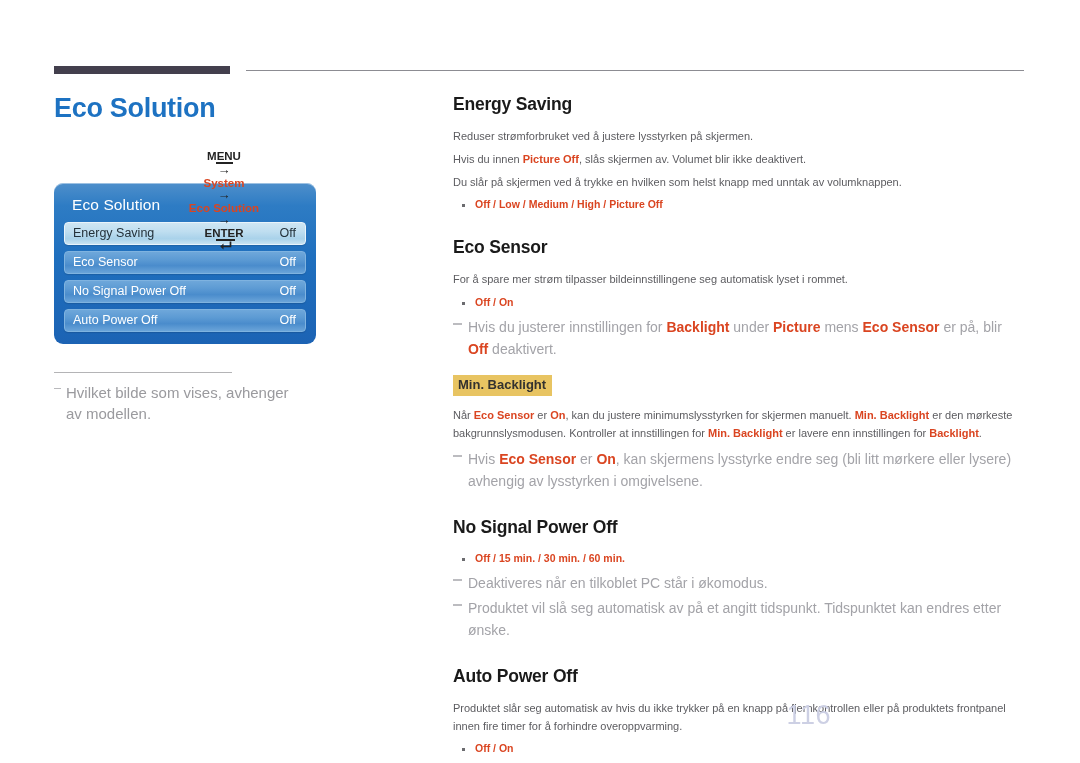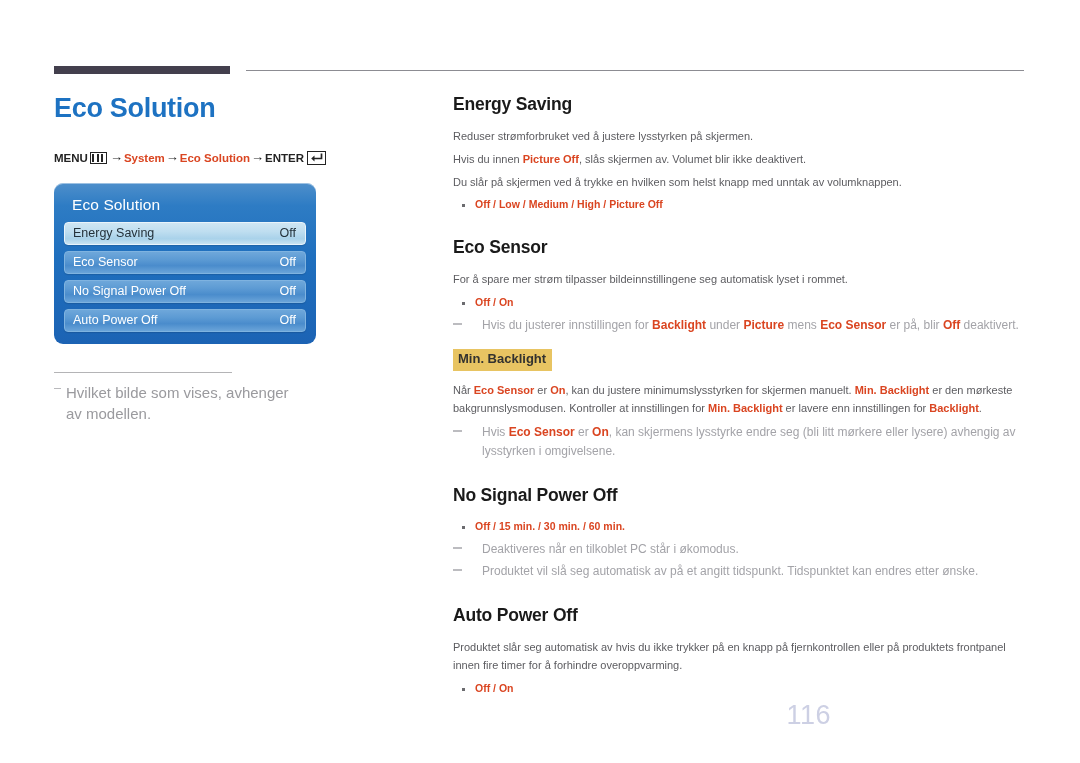--- a/index.html
+++ b/index.html
@@ -72,20 +72,21 @@
   .breadcrumb {
     font-size: 11.5px;
     font-weight: bold;
     color: #232323;
     white-space: nowrap;
     display: flex;
     align-items: center;
     gap: 0;
     margin-bottom: 17px;
     height: 16px;
+    flex-direction: column;
   }
   .breadcrumb .bc-red { color: #DA4521; text-align: right; }
   .breadcrumb .arrow {
     font-size: 13px;
     color: #232323;
     font-weight: normal;
     margin: 0 1px;
     line-height: 1;
     position: relative;
     top: -1px;
@@ -210,22 +211,22 @@
   }
   .bullet .dot {
     width: 3px; height: 3px;
     background: #6b6b6f;
     flex: none;
     margin-top: 7px;
   }
 
   .note {
     display: flex;
-    gap: 20px;
-    font-size: 12px;
+    gap: 6px;
+    font-size: 14px;
     color: #a3a3a8;
     line-height: 1.6;
     margin-top: 3px;
   }
   .note .ndash {
     display: inline-block;
     width: 9px; height: 2px;
     background: #bcbcc0;
     flex: none;
     margin-top: 7px;

